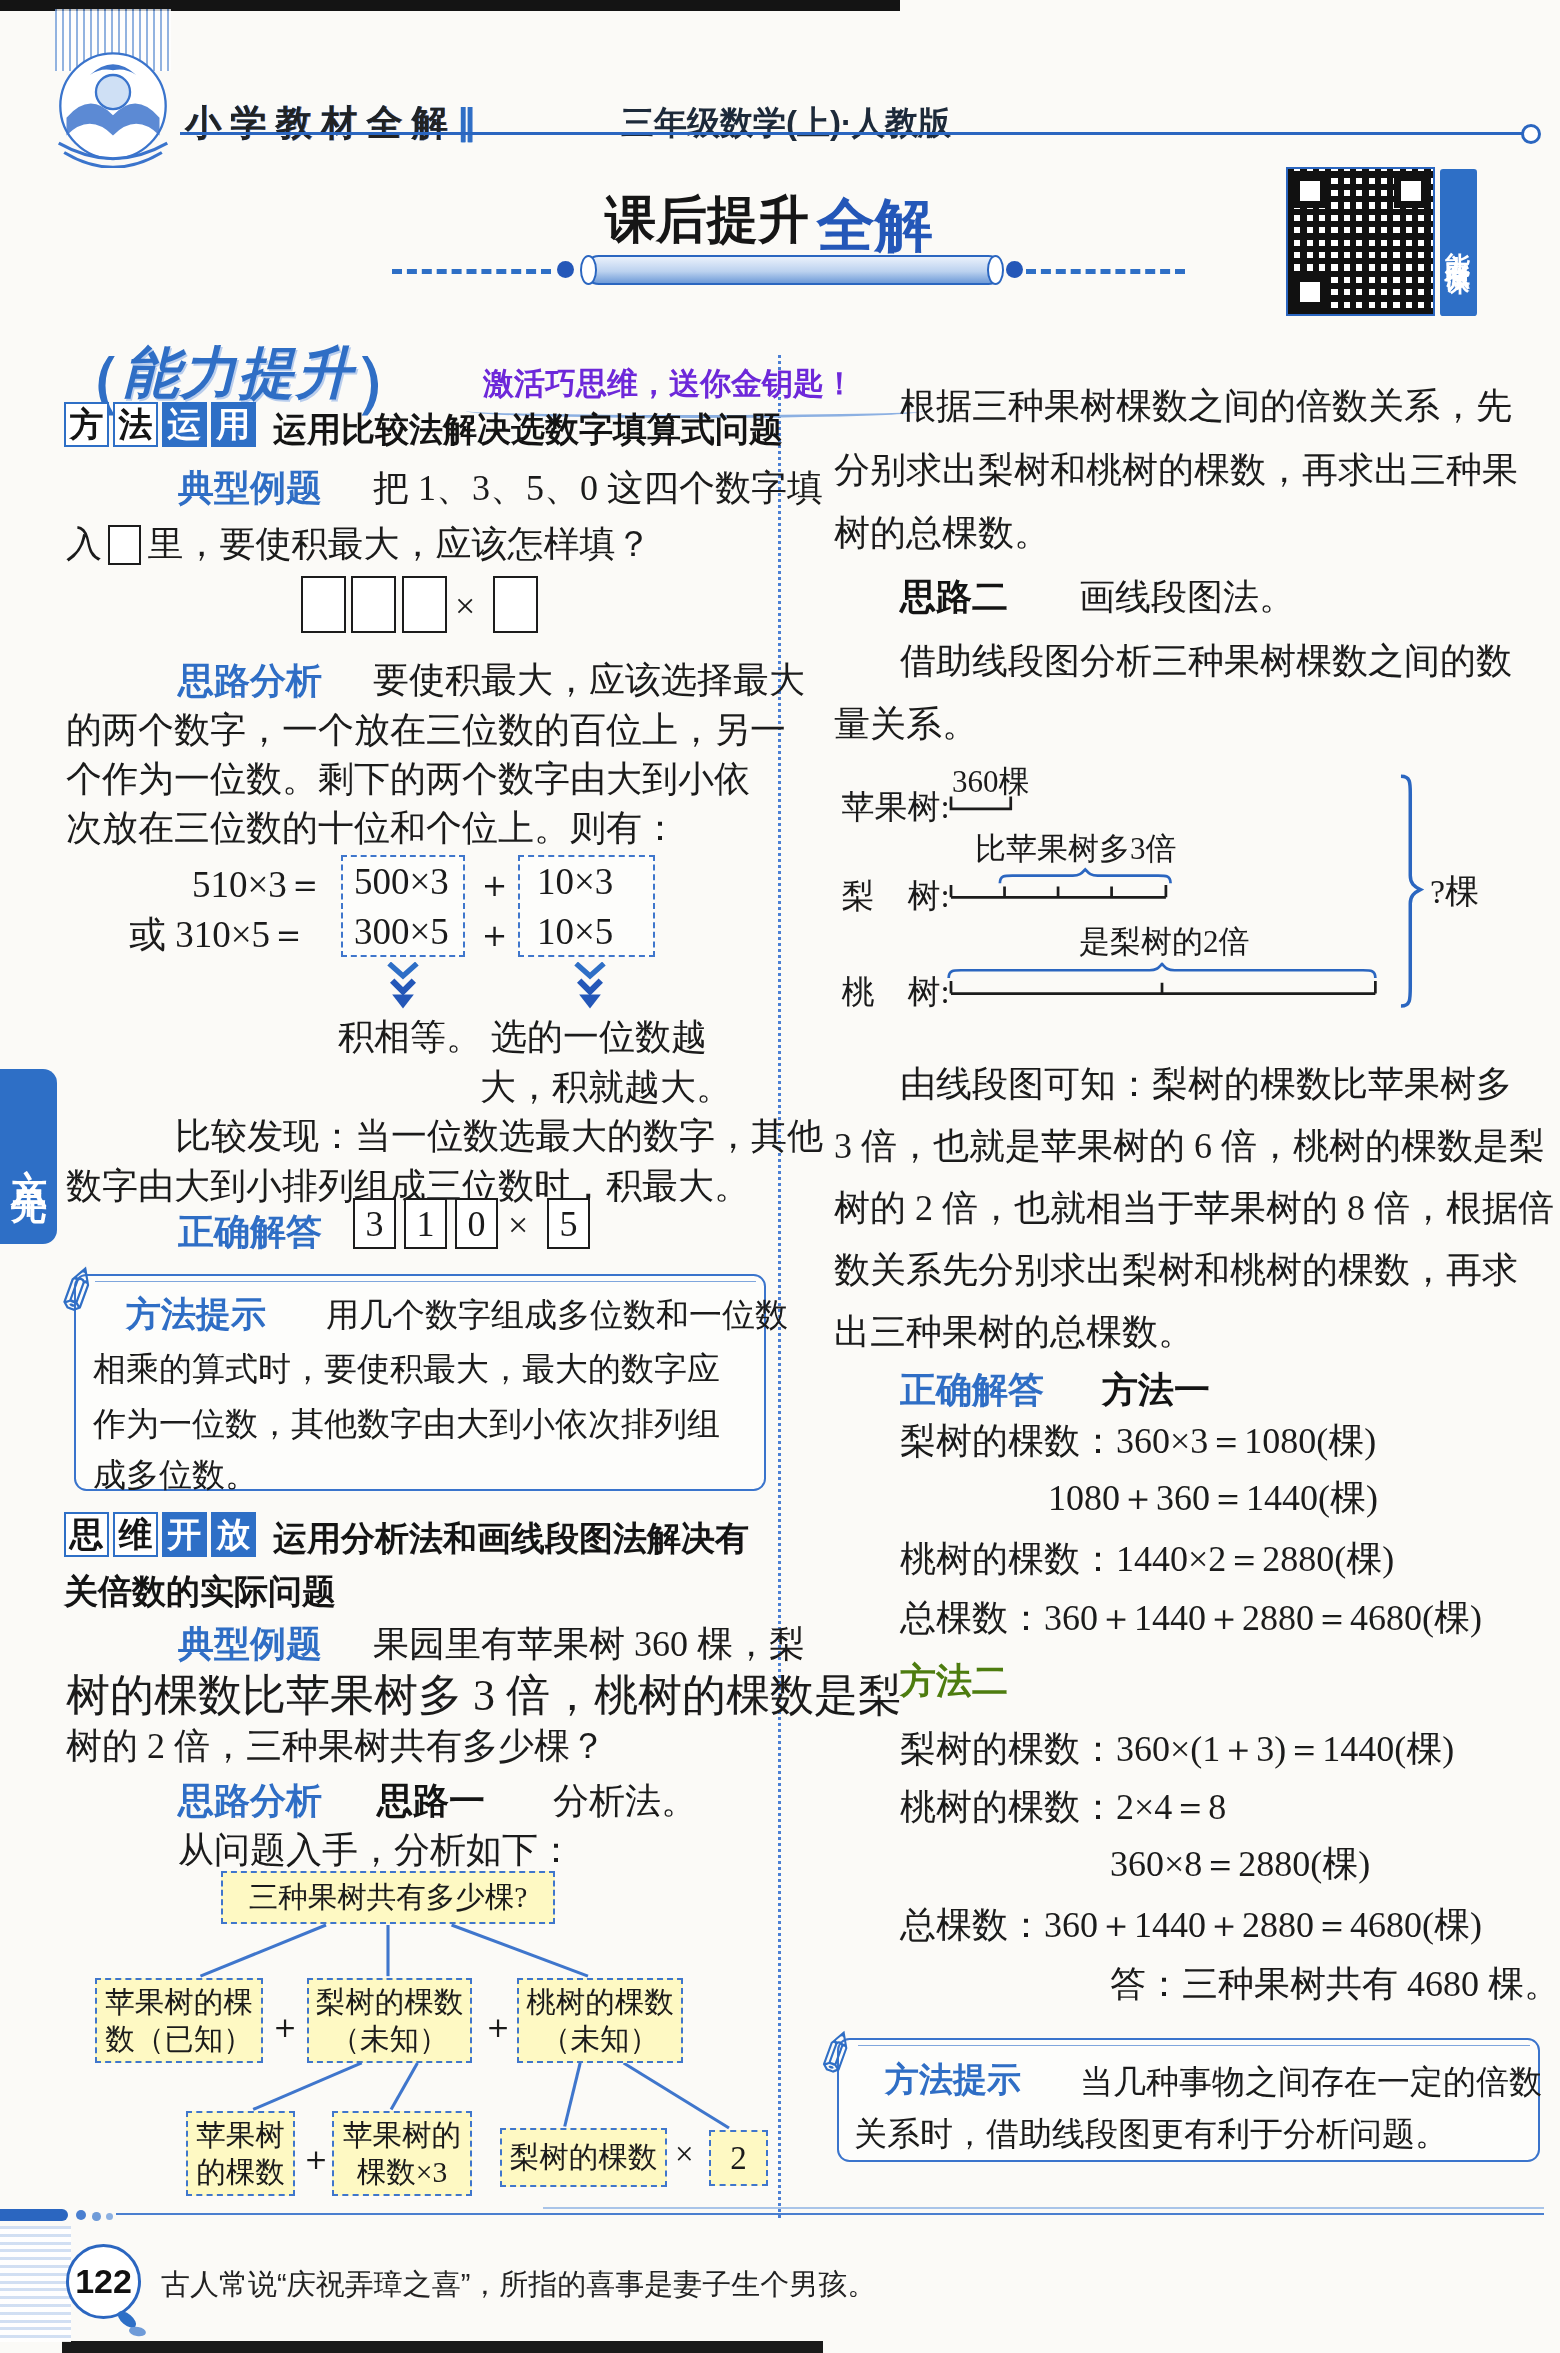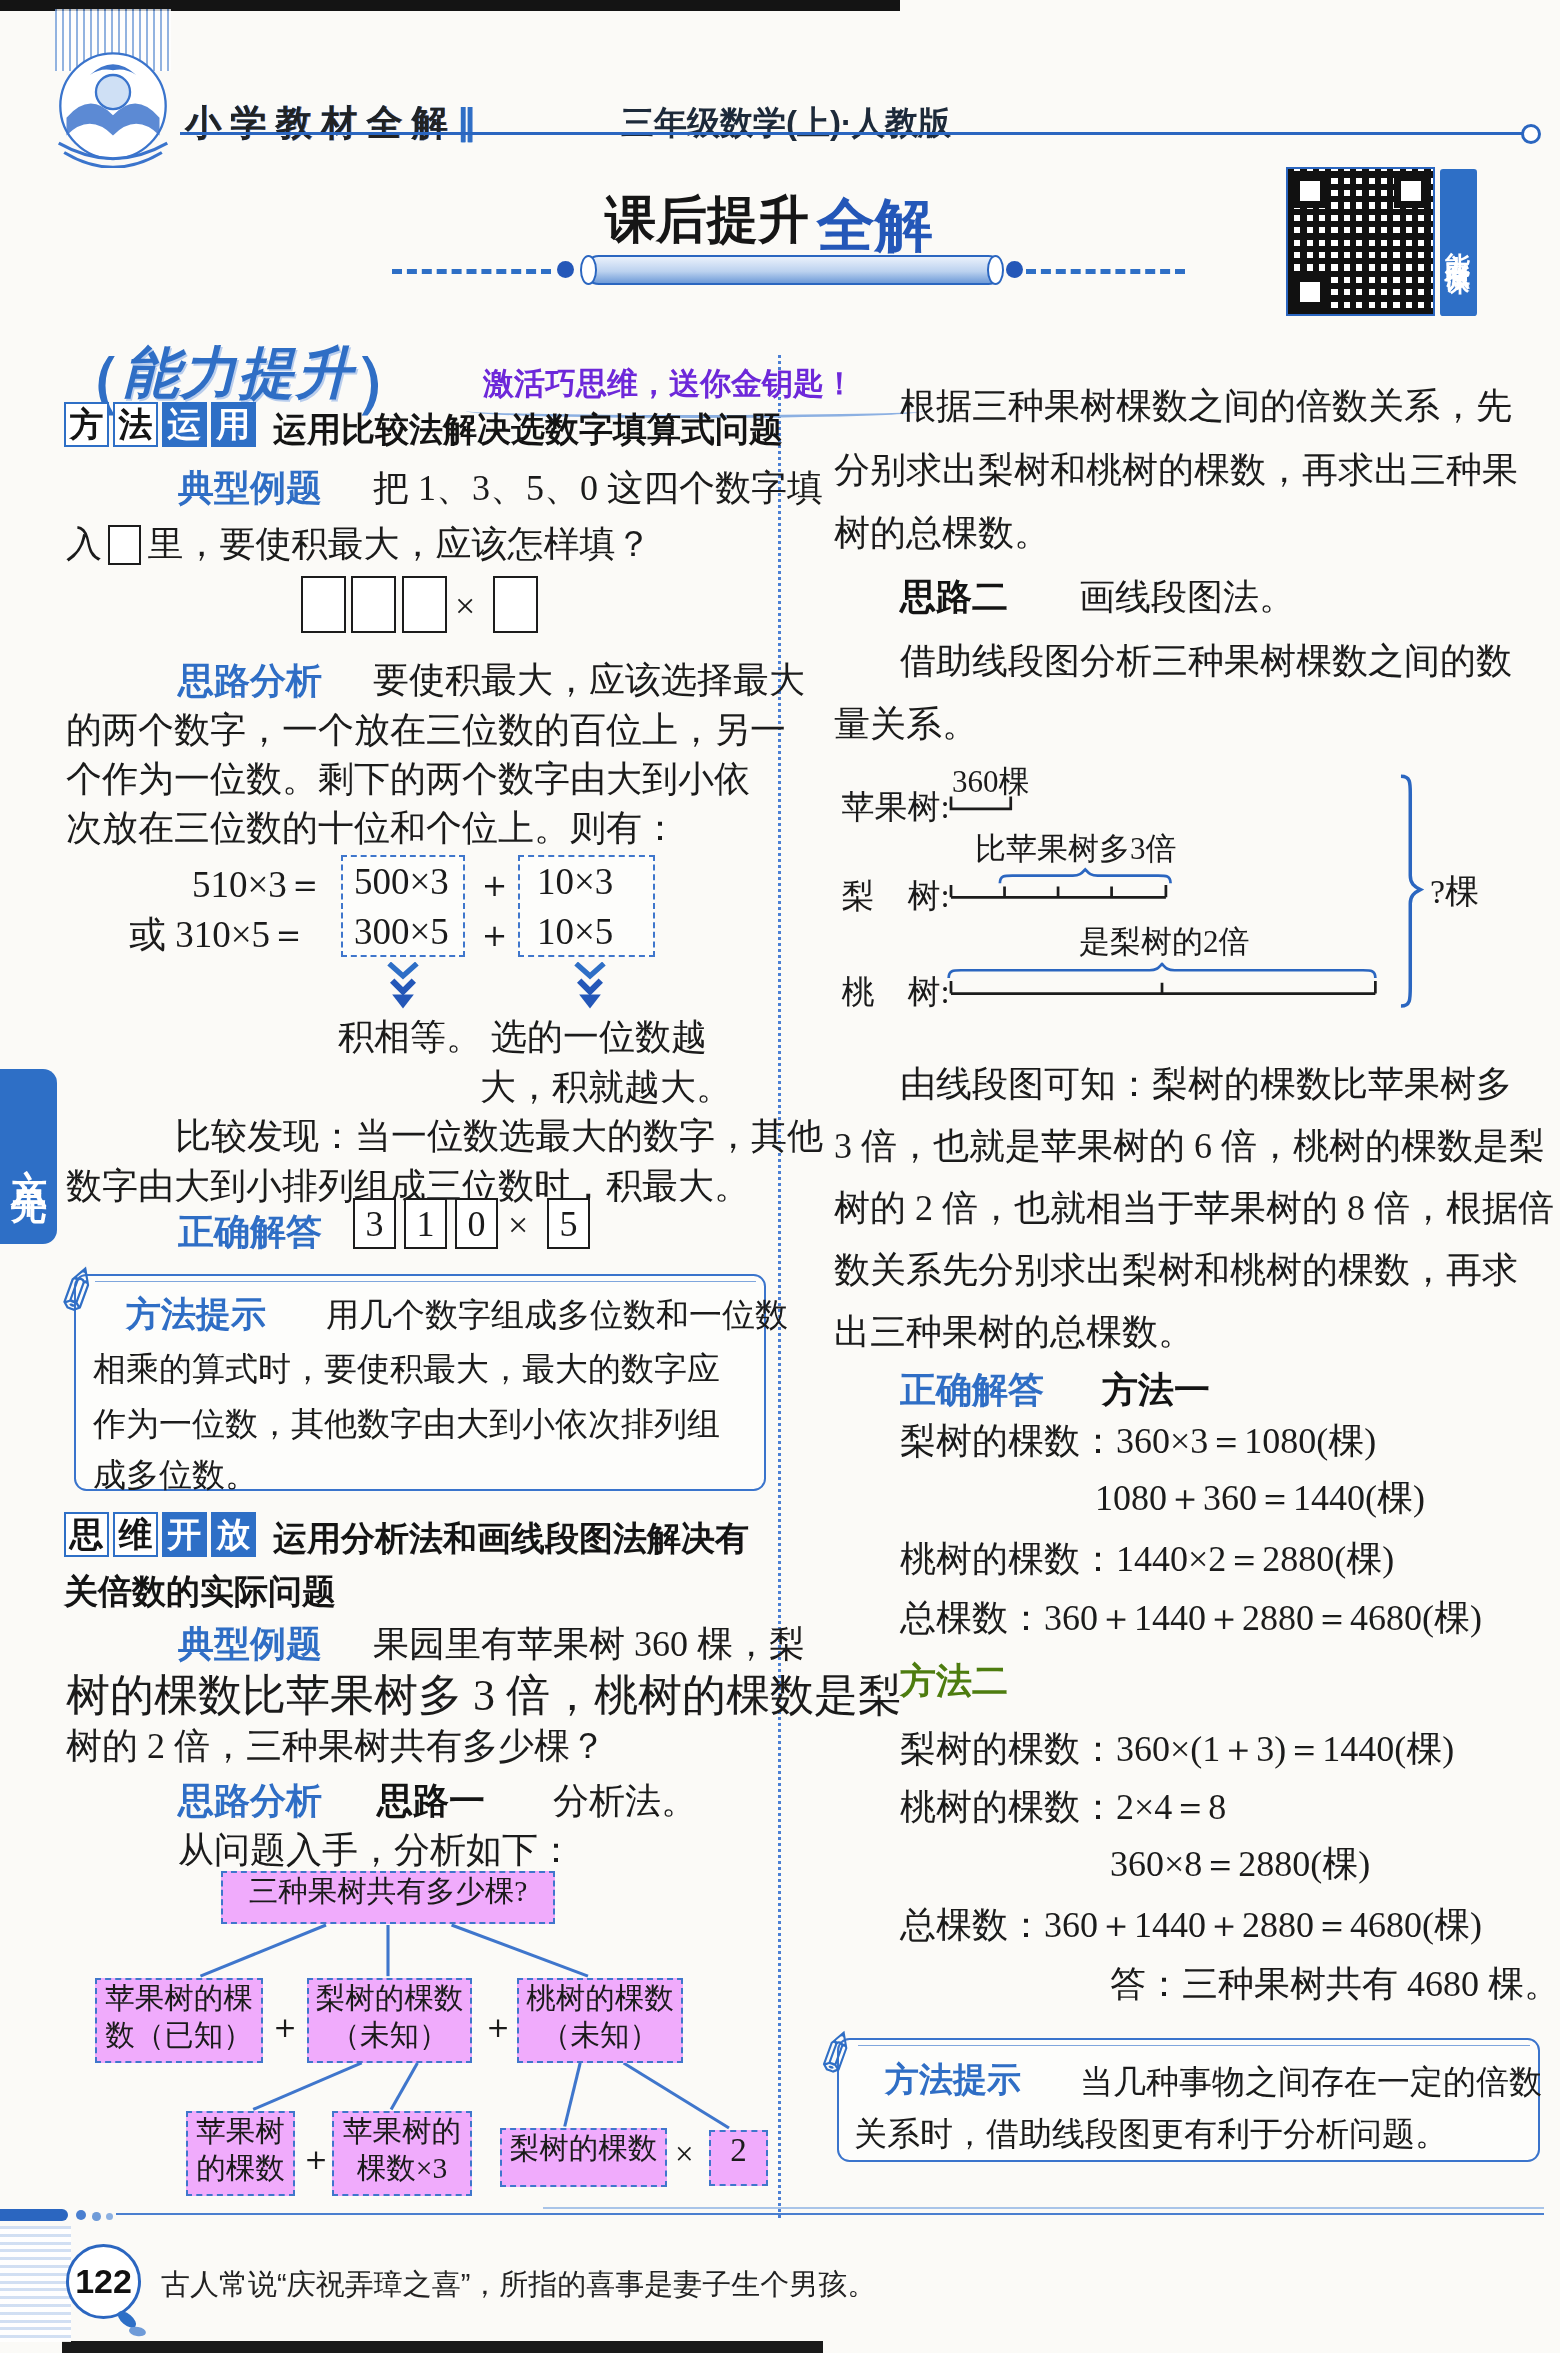--- a/index.html
+++ b/index.html
@@ -12,22 +12,22 @@
   .blue{color:#2f6ec5;}
   .bold{font-weight:bold;}
   .body-text{font-size:36px;line-height:45px;white-space:nowrap;}
   .label{font-size:36px;font-weight:bold;white-space:nowrap;}
   .badge{width:45px;height:45px;display:inline-flex;align-items:center;justify-content:center;
          font-size:34px;font-weight:bold;margin-right:3.9px;box-sizing:border-box;}
   .badge-o{border:2.3px solid #2e6fc6;background:#fff;color:#141414;}
   .badge-f{background:#2e6fc6;color:#fff;border:2.3px solid #2e6fc6;}
   .sqbox{border:2.3px solid #1c1c1c;background:#fff;box-sizing:border-box;}
   .dashbox{border:2.3px dashed #3f76cc;background:rgba(255,255,255,.5);box-sizing:border-box;}
-  .fc-box{border:2.3px dashed #3f76cc;background:#f0abfc;box-sizing:border-box;display:flex;
-          flex-direction:column;align-items:center;justify-content:flex-start;
+  .fc-box{border:2.3px dashed #3f76cc;background:#fef9c3;box-sizing:border-box;display:flex;
+          flex-direction:column;align-items:center;justify-content:center;
           font-size:29.5px;line-height:37px;text-align:center;white-space:nowrap;}
   .tipbox{border:2.3px solid #3a74cc;border-radius:12.4px;background:#fdfdfb;box-sizing:border-box;}
   .tipbox::before{content:"";position:absolute;left:18.6px;right:7.8px;top:5.4px;
           border-top:1.6px solid #7fa6dd;}
   .eqtxt{font-size:37px;white-space:nowrap;}
   .vert{writing-mode:vertical-rl;text-orientation:upright;}
   .dots-line{border-top:5.4px dashed #2e6fc6;height:0;}
 </style>
 </head>
 <body>
@@ -256,21 +256,21 @@
 
 <div class="abs body-text" style="left:900px;top:1062px;">由线段图可知：梨树的棵数比苹果树多</div>
 <div class="abs body-text" style="left:834px;top:1124px;">3 倍，也就是苹果树的 6 倍，桃树的棵数是梨</div>
 <div class="abs body-text" style="left:834px;top:1186px;">树的 2 倍，也就相当于苹果树的 8 倍，根据倍</div>
 <div class="abs body-text" style="left:834px;top:1248px;">数关系先分别求出梨树和桃树的棵数，再求</div>
 <div class="abs body-text" style="left:834px;top:1310px;">出三种果树的总棵数。</div>
 
 <div class="abs sans label blue" style="left:900px;top:1366px;">正确解答</div>
 <div class="abs sans label" style="left:1102px;top:1366px;color:#141414;">方法一</div>
 <div class="abs body-text" style="left:900px;top:1419px;">梨树的棵数：360×3＝1080(棵)</div>
-<div class="abs body-text" style="left:1095px;top:1476px;">1080＋360＝1440(棵)</div>
+<div class="abs body-text" style="left:1048px;top:1476px;">1080＋360＝1440(棵)</div>
 <div class="abs body-text" style="left:900px;top:1537px;">桃树的棵数：1440×2＝2880(棵)</div>
 <div class="abs body-text" style="left:900px;top:1596px;">总棵数：360＋1440＋2880＝4680(棵)</div>
 <div class="abs sans label" style="left:900px;top:1657px;color:#4d7c0f;">方法二</div>
 <div class="abs body-text" style="left:900px;top:1727px;">梨树的棵数：360×(1＋3)＝1440(棵)</div>
 <div class="abs body-text" style="left:900px;top:1785px;">桃树的棵数：2×4＝8</div>
 <div class="abs body-text" style="left:1110px;top:1842px;">360×8＝2880(棵)</div>
 <div class="abs body-text" style="left:900px;top:1903px;">总棵数：360＋1440＋2880＝4680(棵)</div>
 <div class="abs body-text" style="left:1110px;top:1962px;">答：三种果树共有 4680 棵。</div>
 
 <div class="abs tipbox" style="left:837px;top:2038px;width:703px;height:124px;"></div>

